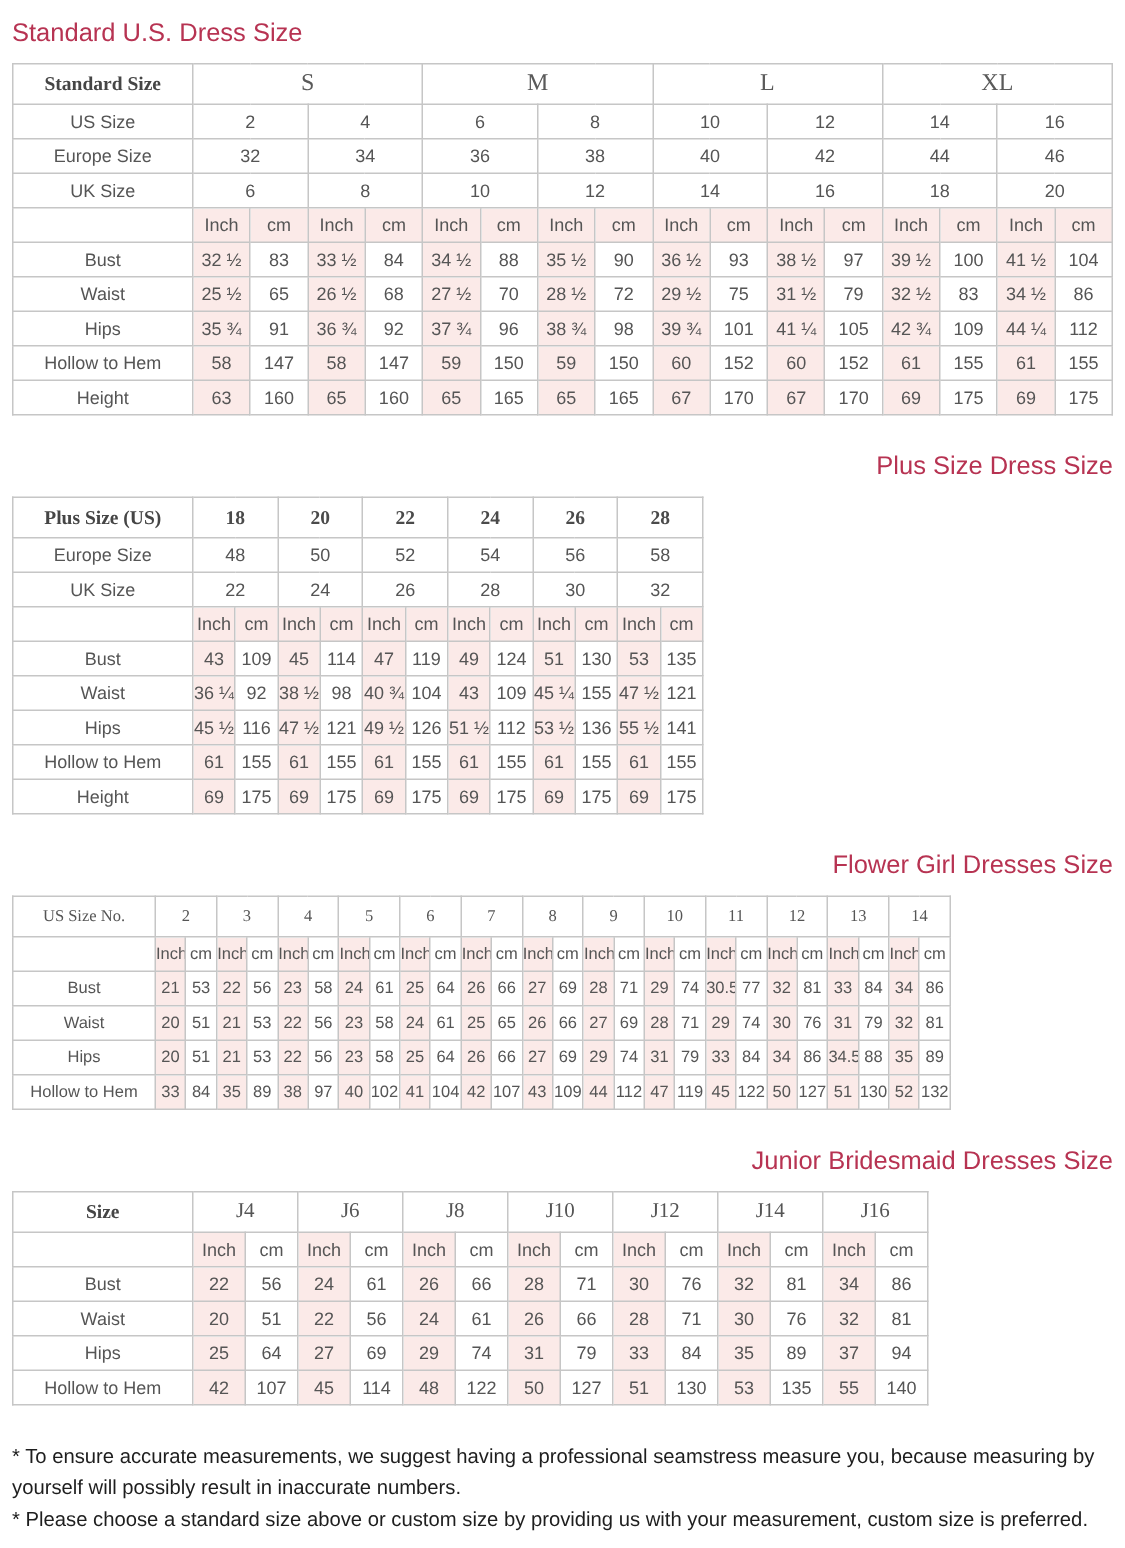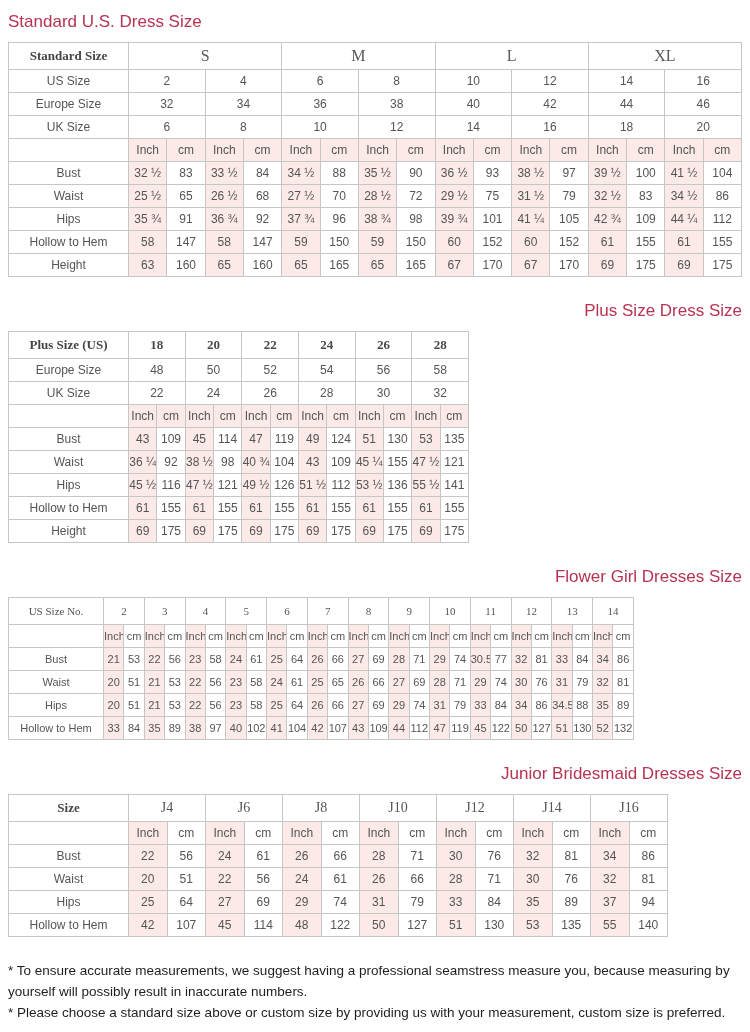--- a/index.html
+++ b/index.html
@@ -571,21 +571,21 @@
             <td>132</td>
           </tr>
         </tbody>
       </table>
     </div>
 </div>
 
 <div class="section">
   <h2 class="section-title">Junior Bridesmaid Dresses Size</h2>
   <div>
-      <table style="width: 660px; padding-left: 35px;">
+      <table style="width: 611px; padding-left: 35px;">
         <colgroup>
           <col style="width: 120px;">
           <col>
           <col>
           <col>
           <col>
           <col>
           <col>
           <col>
           <col>

